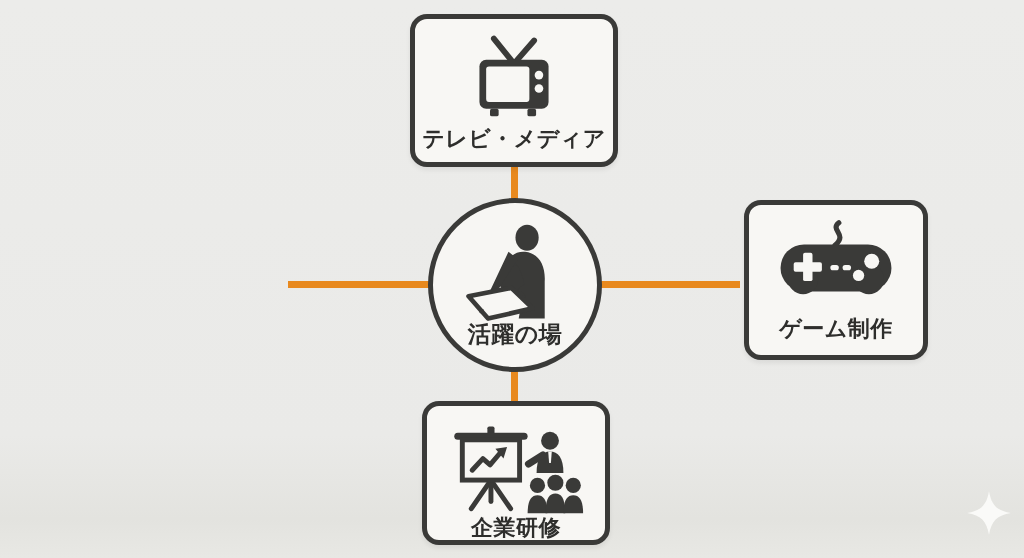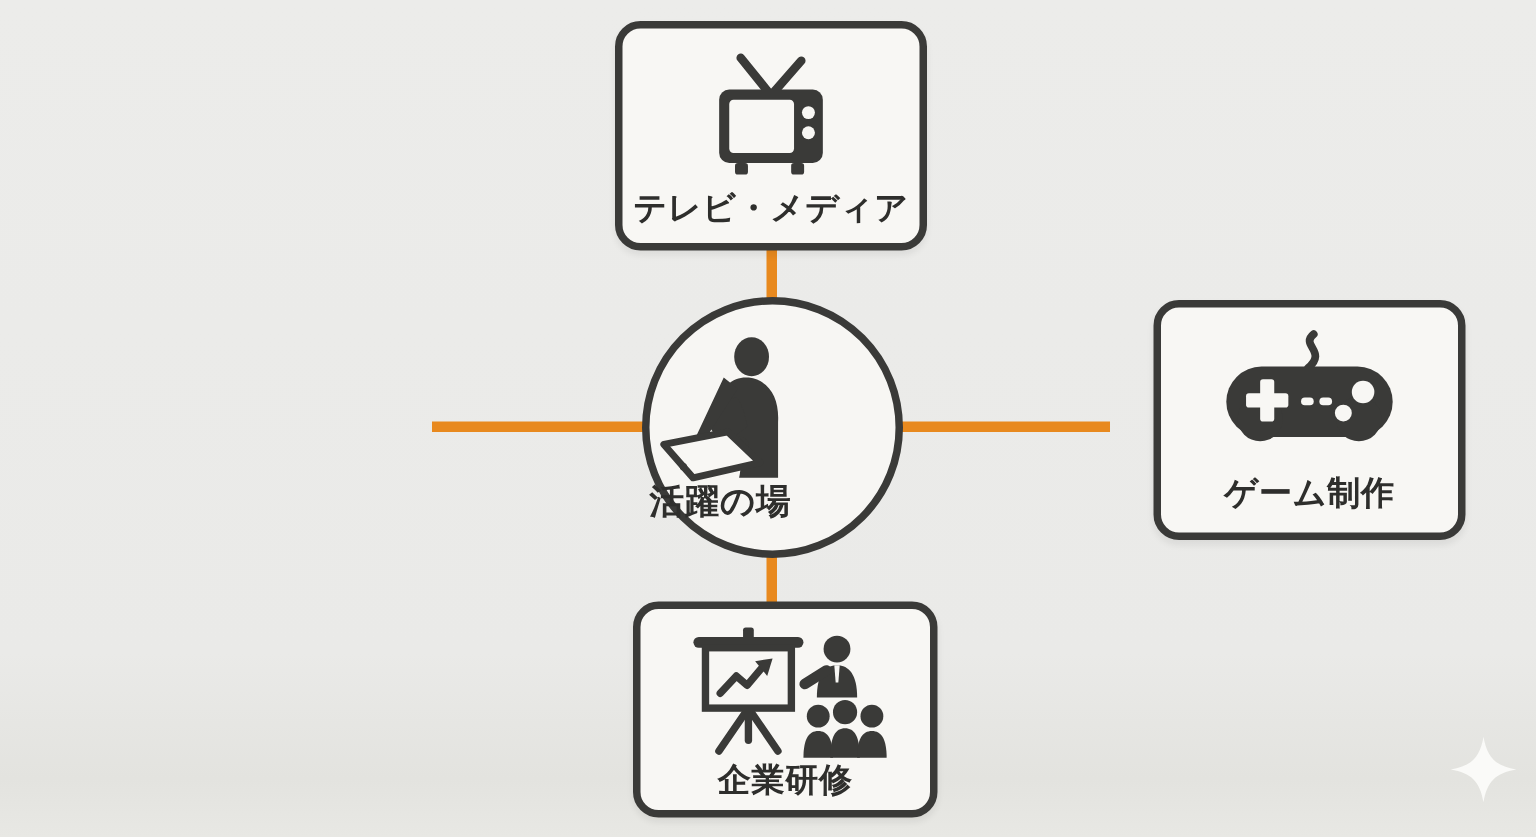--- a/index.html
+++ b/index.html
@@ -20,27 +20,27 @@
   
   .node{
     position:absolute;z-index:2;
     background:#F8F7F4;border:5px solid #3A3A38;border-radius:17px;
     display:flex;flex-direction:column;align-items:center;justify-content:center;
     box-shadow:0 3px 5px rgba(0,0,0,0.07);
     box-sizing:border-box;
   }
   .node-top{left:410px;top:14px;width:208px;height:153px;gap:2px;}
   .node-left{left:114px;top:199px;width:179px;height:166px;gap:2px;}
-  .node-right{left:769px;top:200px;width:208px;height:160px;gap:4px;}
-  .node-bottom{left:422px;top:401px;width:203px;height:144px;gap:1px;}
+  .node-right{left:744px;top:200px;width:184px;height:160px;gap:4px;}
+  .node-bottom{left:422px;top:401px;width:188px;height:144px;gap:1px;justify-content:flex-end;}
   .hub{
     position:absolute;z-index:2;
     left:428px;top:198px;width:174px;height:174px;
     background:#F7F6F3;border:5px solid #3A3A38;border-radius:50%;
-    display:flex;flex-direction:column;justify-content:center;
+    display:flex;flex-direction:column;align-items:center;justify-content:center;
     box-sizing:border-box;
   }
   .label{
     color:#2E2E2C;font-weight:700;font-size:22px;letter-spacing:0.5px;
     white-space:nowrap;line-height:1.1;
   }
   .hub .label{font-size:23px;margin-top:-4px;}
   .icon{display:block;}
   .sparkle{position:absolute;left:966px;top:490px;width:46px;height:46px;z-index:1;opacity:0.95;}
 </style>

